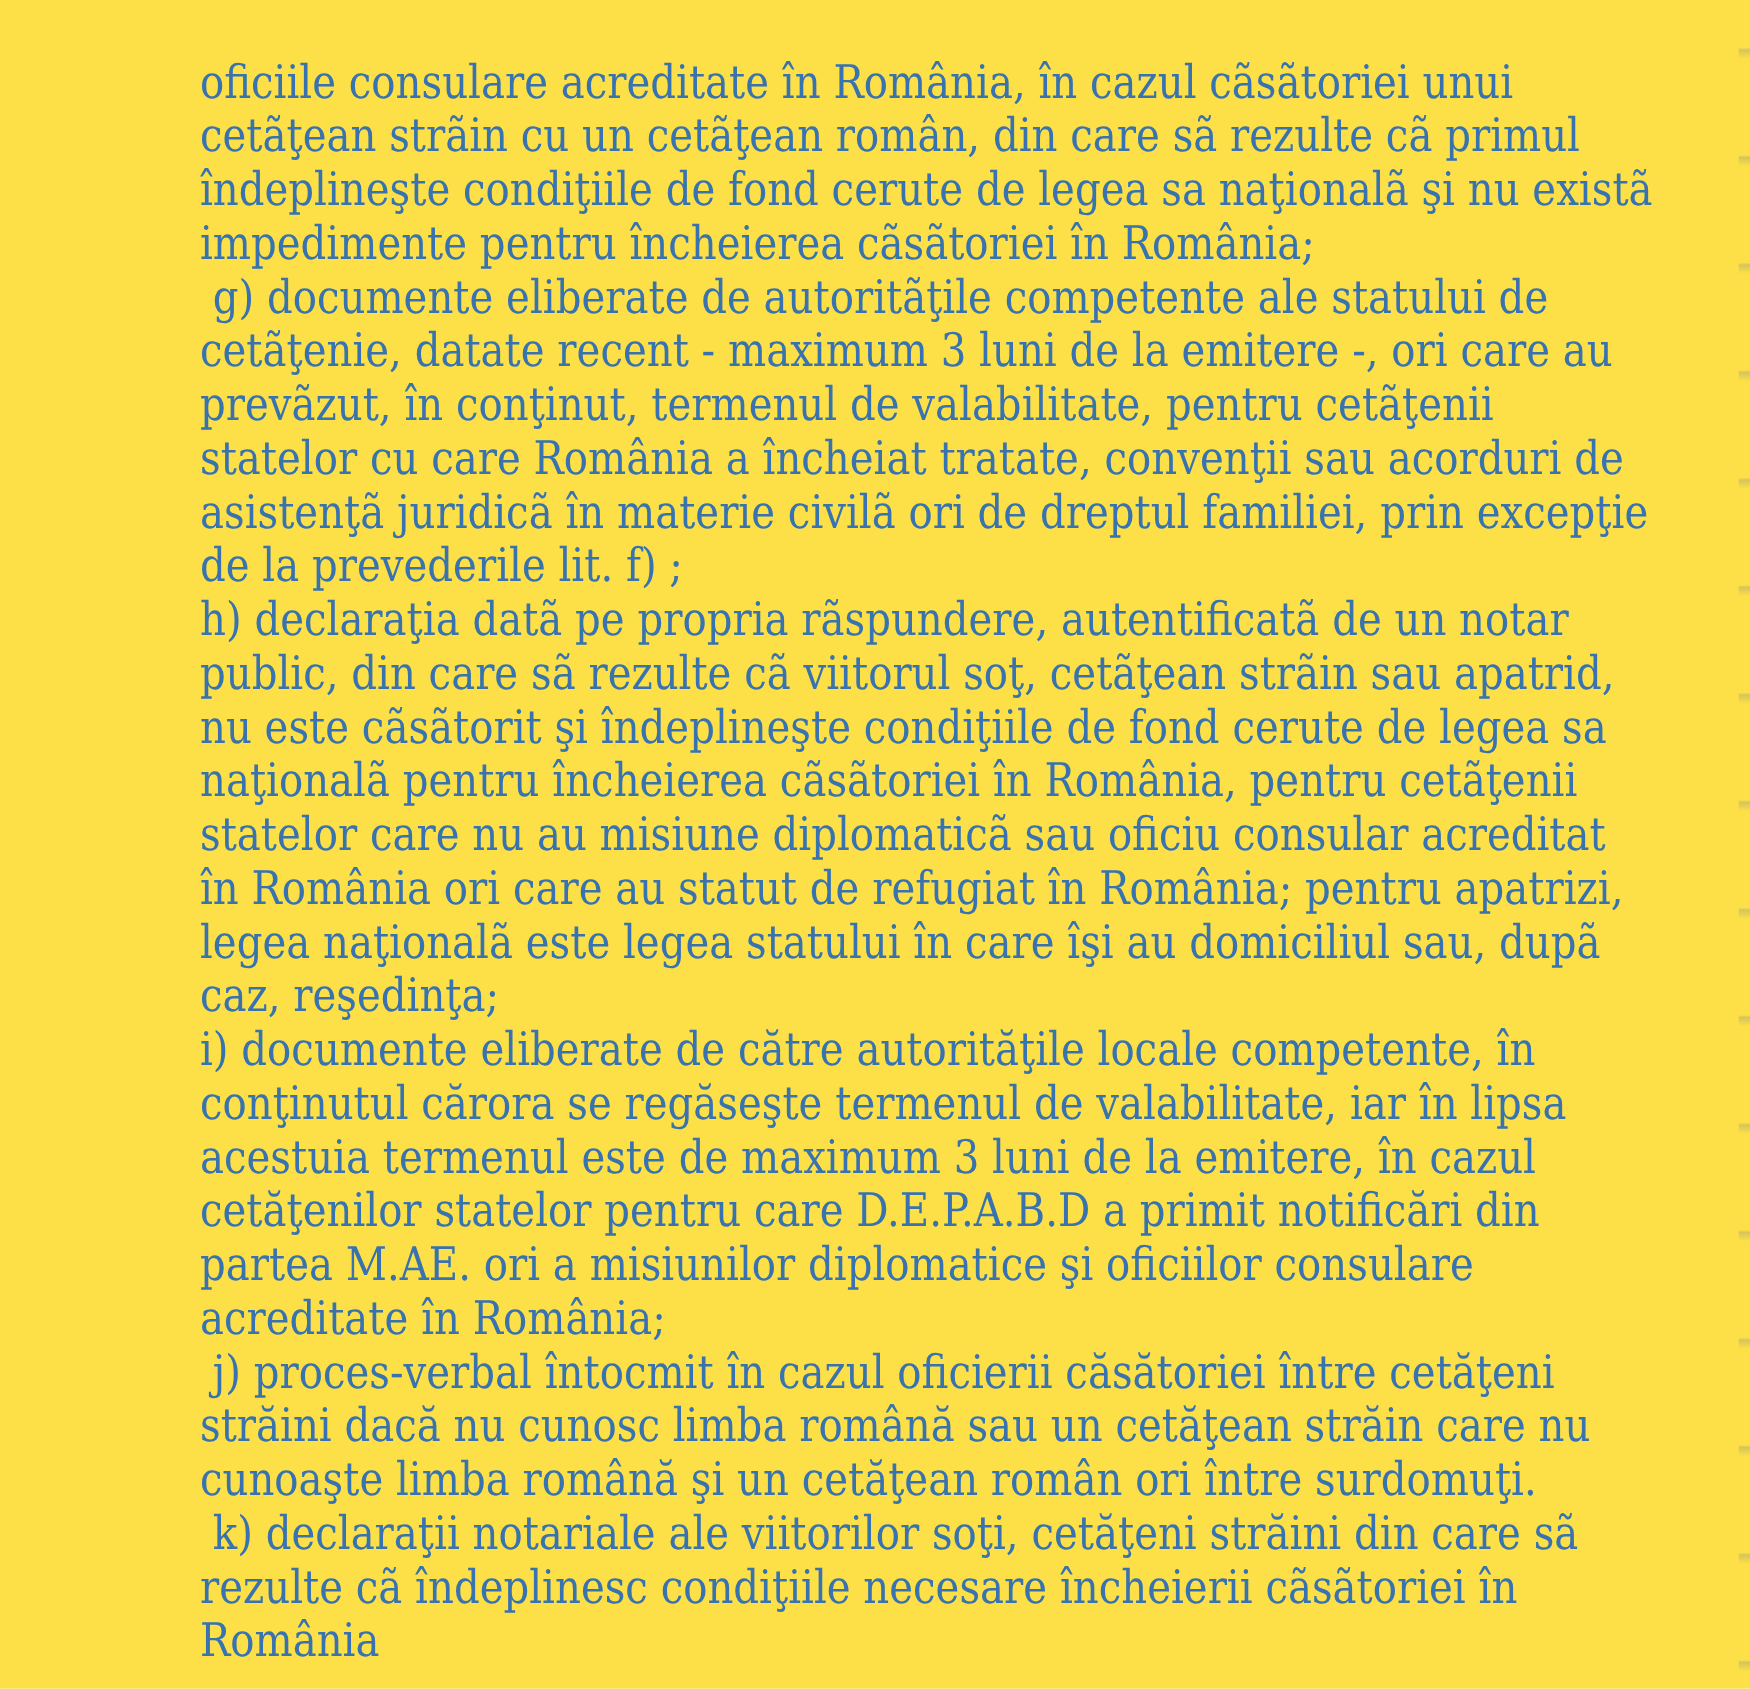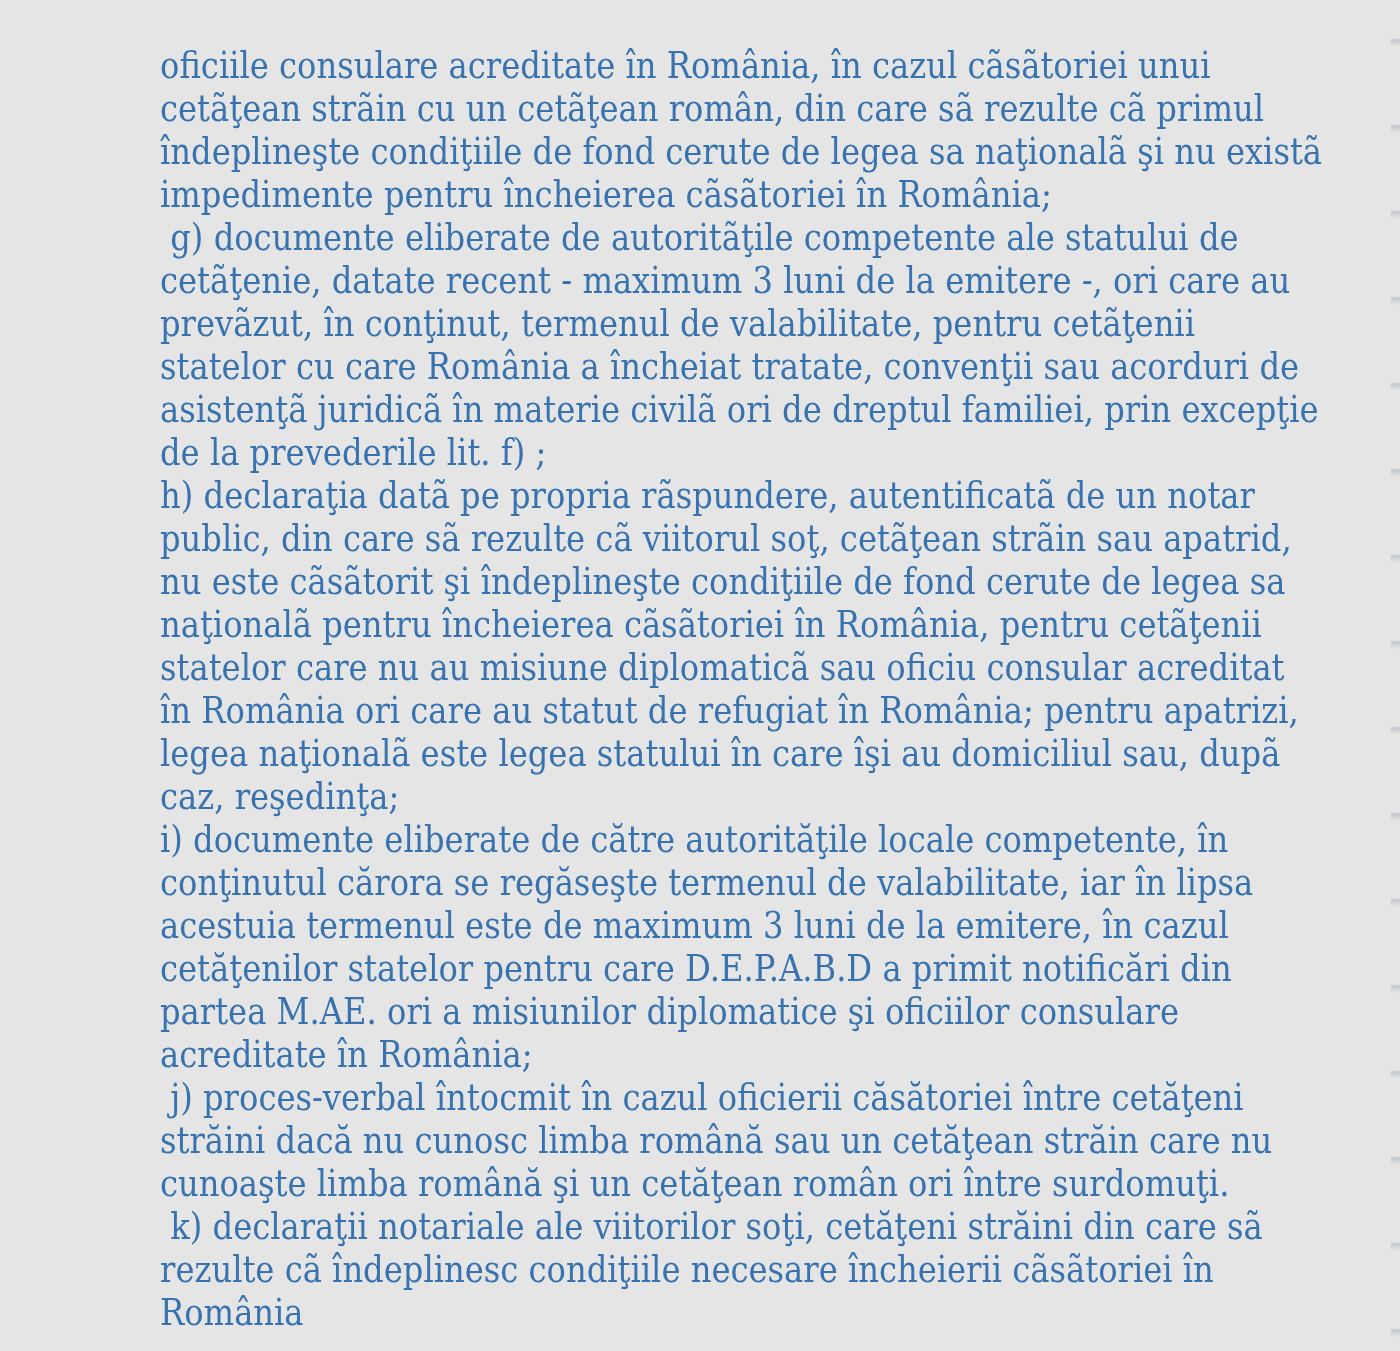--- a/index.html
+++ b/index.html
@@ -42,21 +42,21 @@
       rgba(120, 130, 140, 0.0) 38px,
       rgba(110, 125, 145, 0.28) 40px,
       rgba(120, 130, 140, 0.0) 47px,
       rgba(120, 130, 140, 0.0) 86px
     );
   }
 </style>
 </head>
 <body>
 
-<div class="page" style="background: #e5e5e5;">
+<div class="page" style="background: #fde047;">
   <div class="text-block" style="color: rgb(56, 115, 176);">
       <div class="line">oficiile consulare acreditate în România, în cazul cãsãtoriei unui</div>
       <div class="line">cetãţean strãin cu un cetãţean român, din care sã rezulte cã primul</div>
       <div class="line">îndeplineşte condiţiile de fond cerute de legea sa naţionalã şi nu existã</div>
       <div class="line">impedimente pentru încheierea cãsãtoriei în România;</div>
       <div class="line"> g) documente eliberate de autoritãţile competente ale statului de</div>
       <div class="line">cetãţenie, datate recent - maximum 3 luni de la emitere -, ori care au</div>
       <div class="line">prevãzut, în conţinut, termenul de valabilitate, pentru cetãţenii</div>
       <div class="line">statelor cu care România a încheiat tratate, convenţii sau acorduri de</div>
       <div class="line">asistenţã juridicã în materie civilã ori de dreptul familiei, prin excepţie</div>

